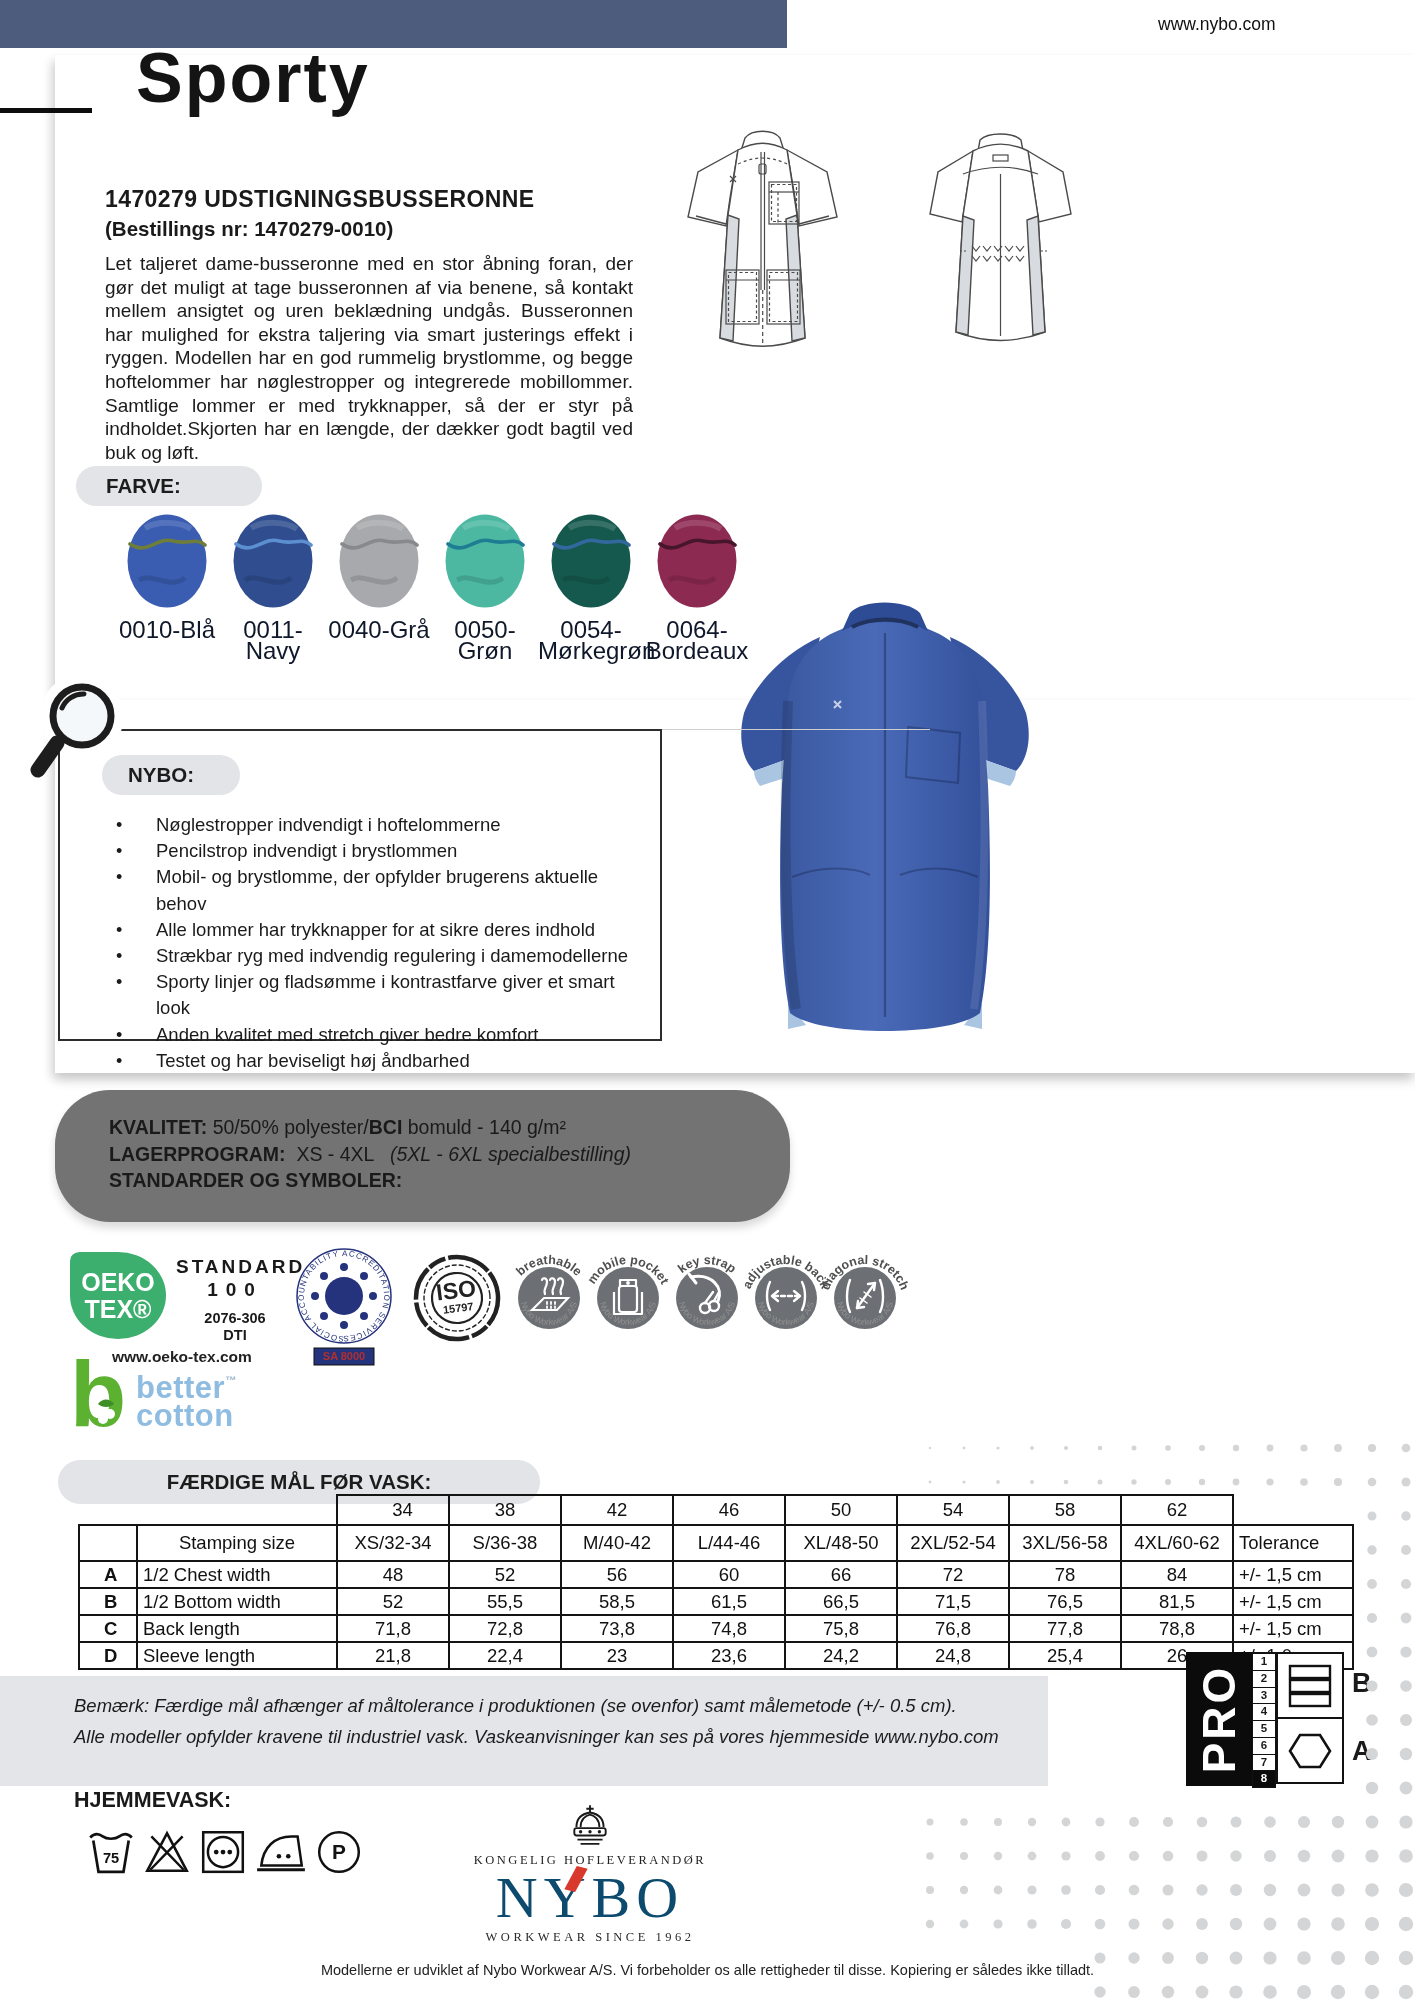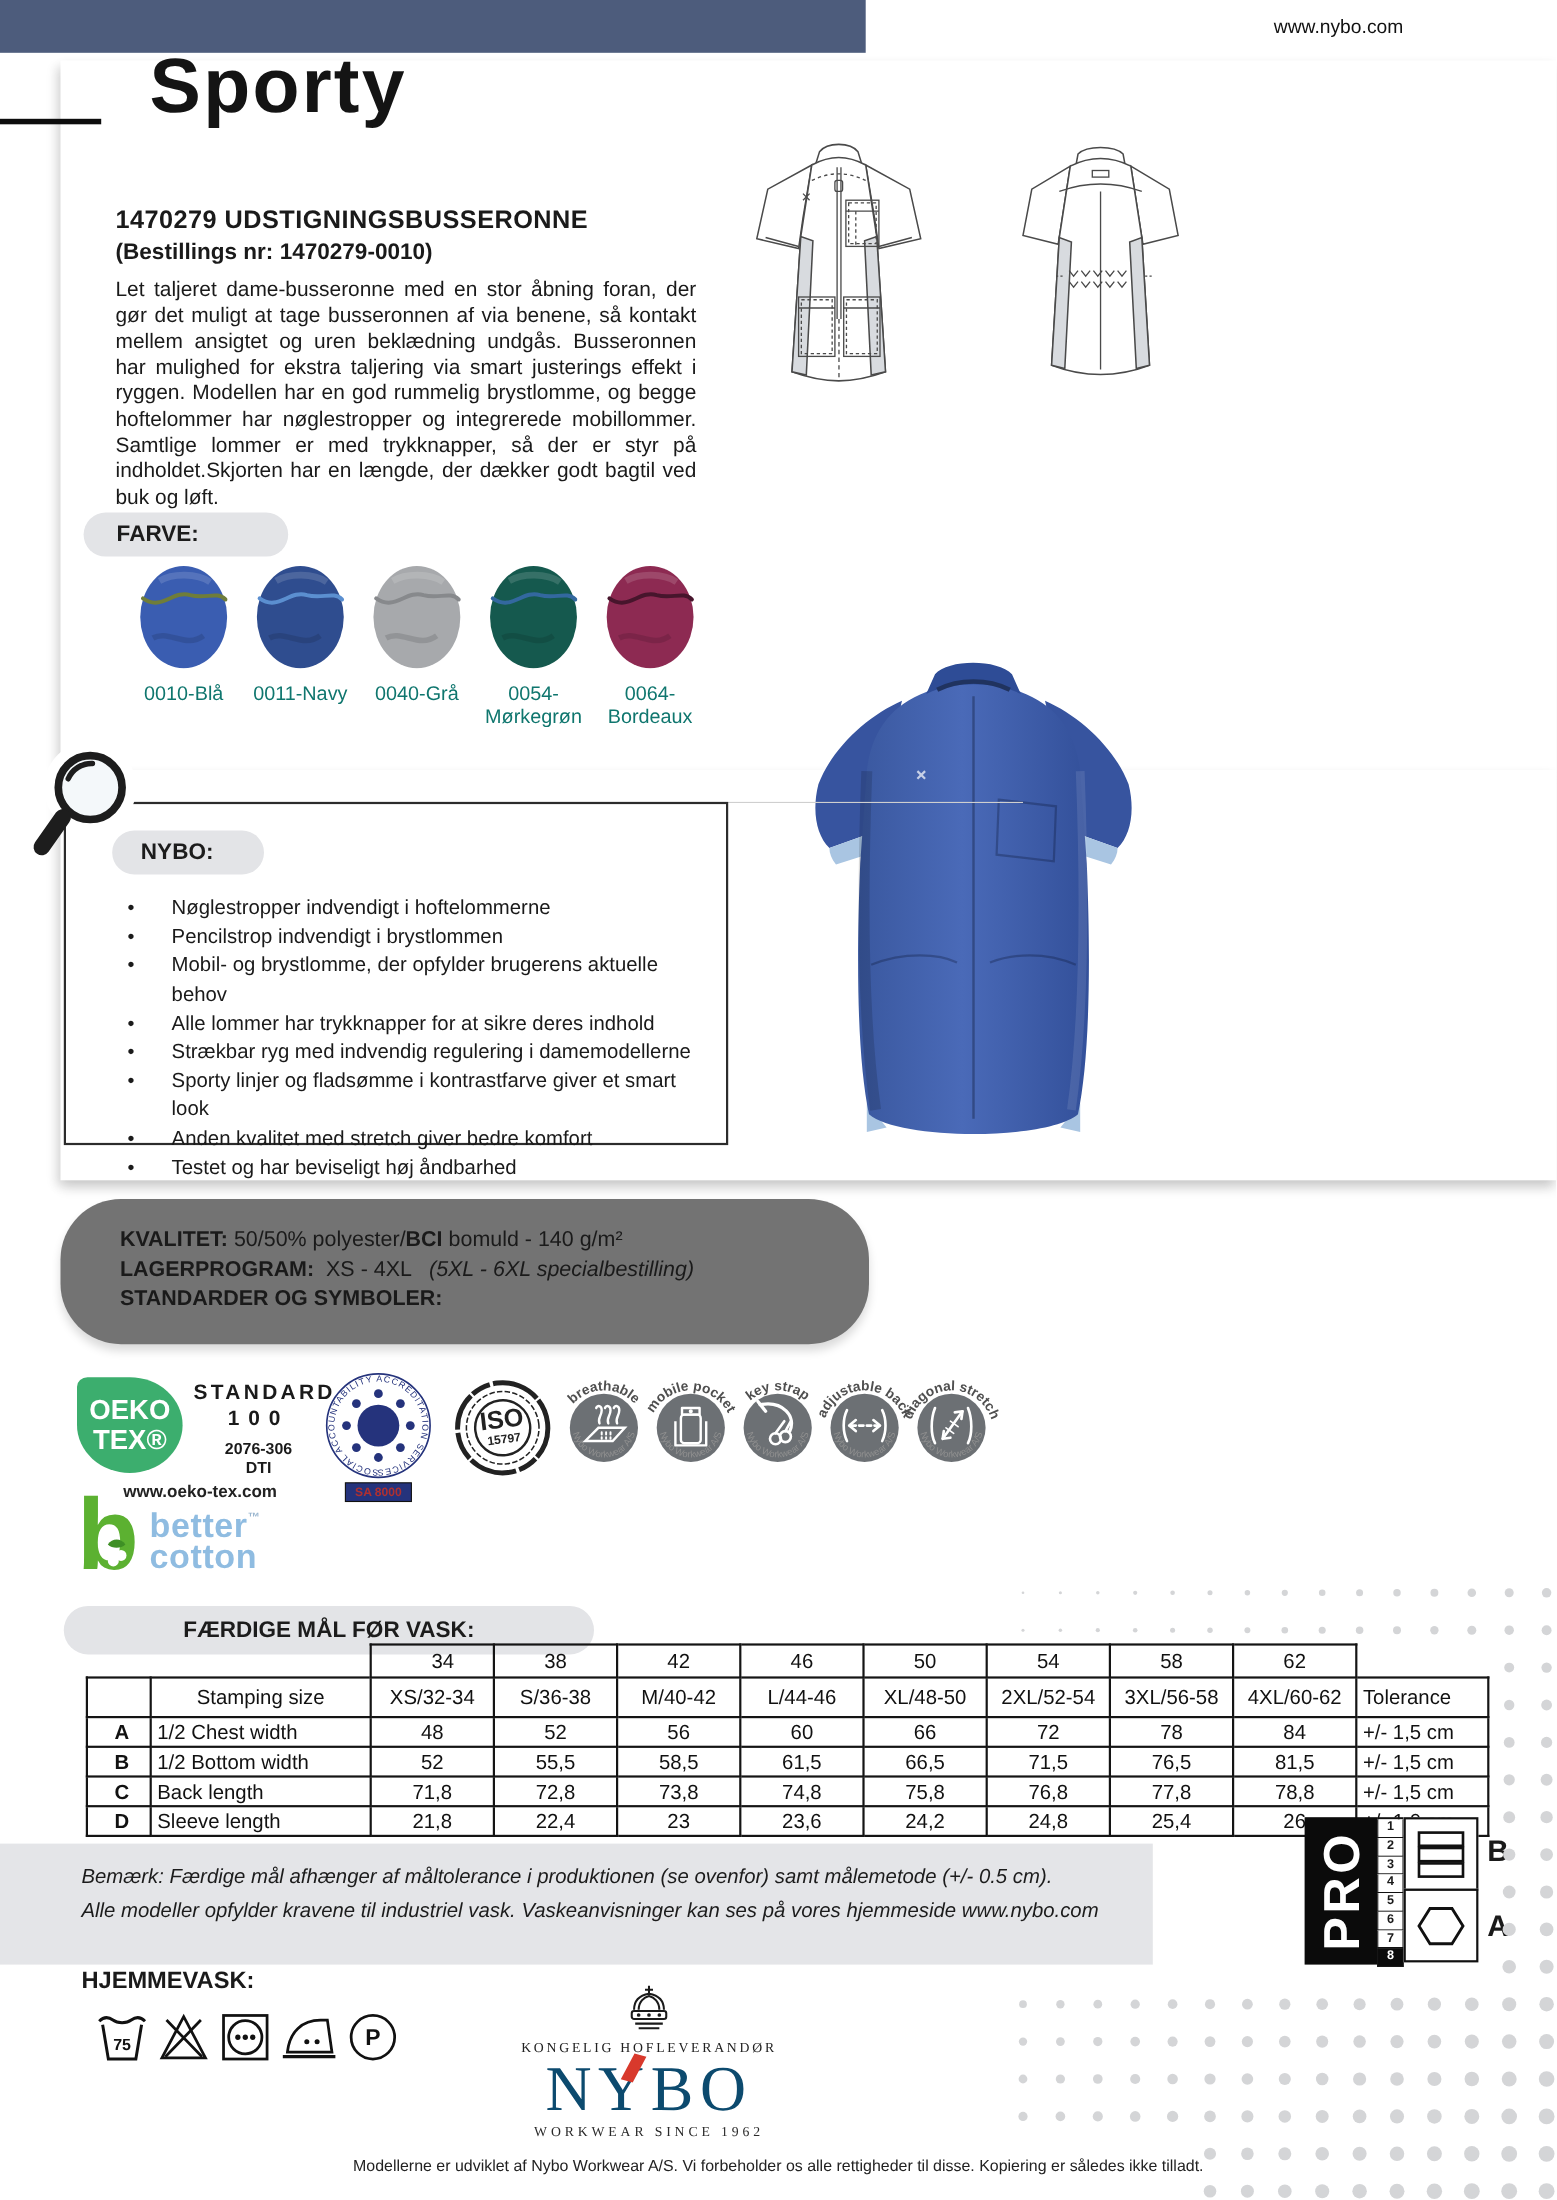--- a/index.html
+++ b/index.html
@@ -13,21 +13,21 @@
   .sporty{position:absolute;left:136px;top:38px;font-size:70px;font-weight:700;letter-spacing:2px;color:#141414;}
   .prod-title{position:absolute;left:105px;top:186px;font-size:23px;font-weight:bold;letter-spacing:.4px;}
   .prod-sub{position:absolute;left:105px;top:217px;font-size:20.5px;font-weight:bold;}
   .prod-desc{position:absolute;left:105px;top:252px;width:528px;font-size:19px;line-height:23.6px;text-align:justify;}
   .pill{position:absolute;background:#e3e4e7;border-radius:24px;display:flex;align-items:center;font-weight:bold;font-size:20.5px;color:#1c1c1c;}
   .farve-pill{left:76px;top:466px;width:156px;height:40px;padding-left:30px;}
   .fakta-pill{left:102px;top:755px;width:112px;height:40px;padding-left:26px;z-index:4;}
   .maal-pill{left:58px;top:1460px;width:482px;height:44px;justify-content:center;}
   .swatches{position:absolute;left:114px;top:514px;display:flex;}
   .swatch{width:106px;text-align:center;}
-  .swatch-label{margin-top:7px;font-size:18px;line-height:21px;color:#0f766e;}
+  .swatch-label{margin-top:7px;font-size:24px;line-height:21px;color:#0f172a;}
   .fakta-hairline{position:absolute;left:58px;top:729px;width:872px;height:1px;background:#cfcfcf;z-index:1;}
   .fakta-box{position:absolute;left:58px;top:729px;width:600px;height:308px;border:2px solid #2c2c2c;z-index:2;background:transparent;}
   .magnifier{position:absolute;left:28px;top:672px;z-index:5;}
   .fakta-list{position:absolute;left:112px;top:812px;width:530px;margin:0;padding:0;list-style:none;z-index:3;}
   .fakta-list li{position:relative;padding-left:44px;font-size:18.5px;line-height:26.2px;}
   .fakta-list li::before{content:"•";position:absolute;left:4px;top:0;font-size:18px;}
   .quality-blob{position:absolute;left:55px;top:1090px;width:735px;height:132px;background:#737373;border-radius:55px;box-shadow:0 6px 9px rgba(0,0,0,.15);padding:24px 0 0 54px;box-sizing:border-box;}
   .q-line{font-size:19.5px;line-height:26.5px;}
   .q-line b{font-weight:bold;}
   .q-line i{font-style:italic;}
@@ -161,20 +161,27 @@
       <path d="M18,14 C30,7 52,7 64,15" stroke="rgba(255,255,255,0.14)" stroke-width="6" fill="none"></path>
      </svg>
      <div class="swatch-label">0011-Navy</div></div>
       <div class="swatch"><svg width="80" height="94" viewBox="0 0 80 94">
       <ellipse cx="40" cy="47" rx="39.5" ry="46.5" fill="#a7a9ac"></ellipse>
       <path d="M3,30 C20,42 30,22 46,27 C60,31 70,23 78,31" stroke="#87898c" stroke-width="3.6" fill="none" stroke-linecap="round"></path>
       <path d="M12,66 C26,58 42,76 58,64" stroke="rgba(0,0,0,0.12)" stroke-width="5" fill="none"></path>
       <path d="M18,14 C30,7 52,7 64,15" stroke="rgba(255,255,255,0.14)" stroke-width="6" fill="none"></path>
      </svg>
      <div class="swatch-label">0040-Grå</div></div>
+      <div class="swatch"><svg width="80" height="94" viewBox="0 0 80 94">
+      <ellipse cx="40" cy="47" rx="39.5" ry="46.5" fill="#4cb8a2"></ellipse>
+      <path d="M3,30 C20,42 30,22 46,27 C60,31 70,23 78,31" stroke="#1e7d93" stroke-width="3.6" fill="none" stroke-linecap="round"></path>
+      <path d="M12,66 C26,58 42,76 58,64" stroke="rgba(0,0,0,0.12)" stroke-width="5" fill="none"></path>
+      <path d="M18,14 C30,7 52,7 64,15" stroke="rgba(255,255,255,0.14)" stroke-width="6" fill="none"></path>
+     </svg>
+     <div class="swatch-label">0050-Grøn</div></div>
       <div class="swatch"><svg width="80" height="94" viewBox="0 0 80 94">
       <ellipse cx="40" cy="47" rx="39.5" ry="46.5" fill="#15594e"></ellipse>
       <path d="M3,30 C20,42 30,22 46,27 C60,31 70,23 78,31" stroke="#33689f" stroke-width="3.6" fill="none" stroke-linecap="round"></path>
       <path d="M12,66 C26,58 42,76 58,64" stroke="rgba(0,0,0,0.12)" stroke-width="5" fill="none"></path>
       <path d="M18,14 C30,7 52,7 64,15" stroke="rgba(255,255,255,0.14)" stroke-width="6" fill="none"></path>
      </svg>
      <div class="swatch-label">0054-Mørkegrøn</div></div>
       <div class="swatch"><svg width="80" height="94" viewBox="0 0 80 94">
       <ellipse cx="40" cy="47" rx="39.5" ry="46.5" fill="#8d2a52"></ellipse>
       <path d="M3,30 C20,42 30,22 46,27 C60,31 70,23 78,31" stroke="#47152c" stroke-width="3.6" fill="none" stroke-linecap="round"></path>

